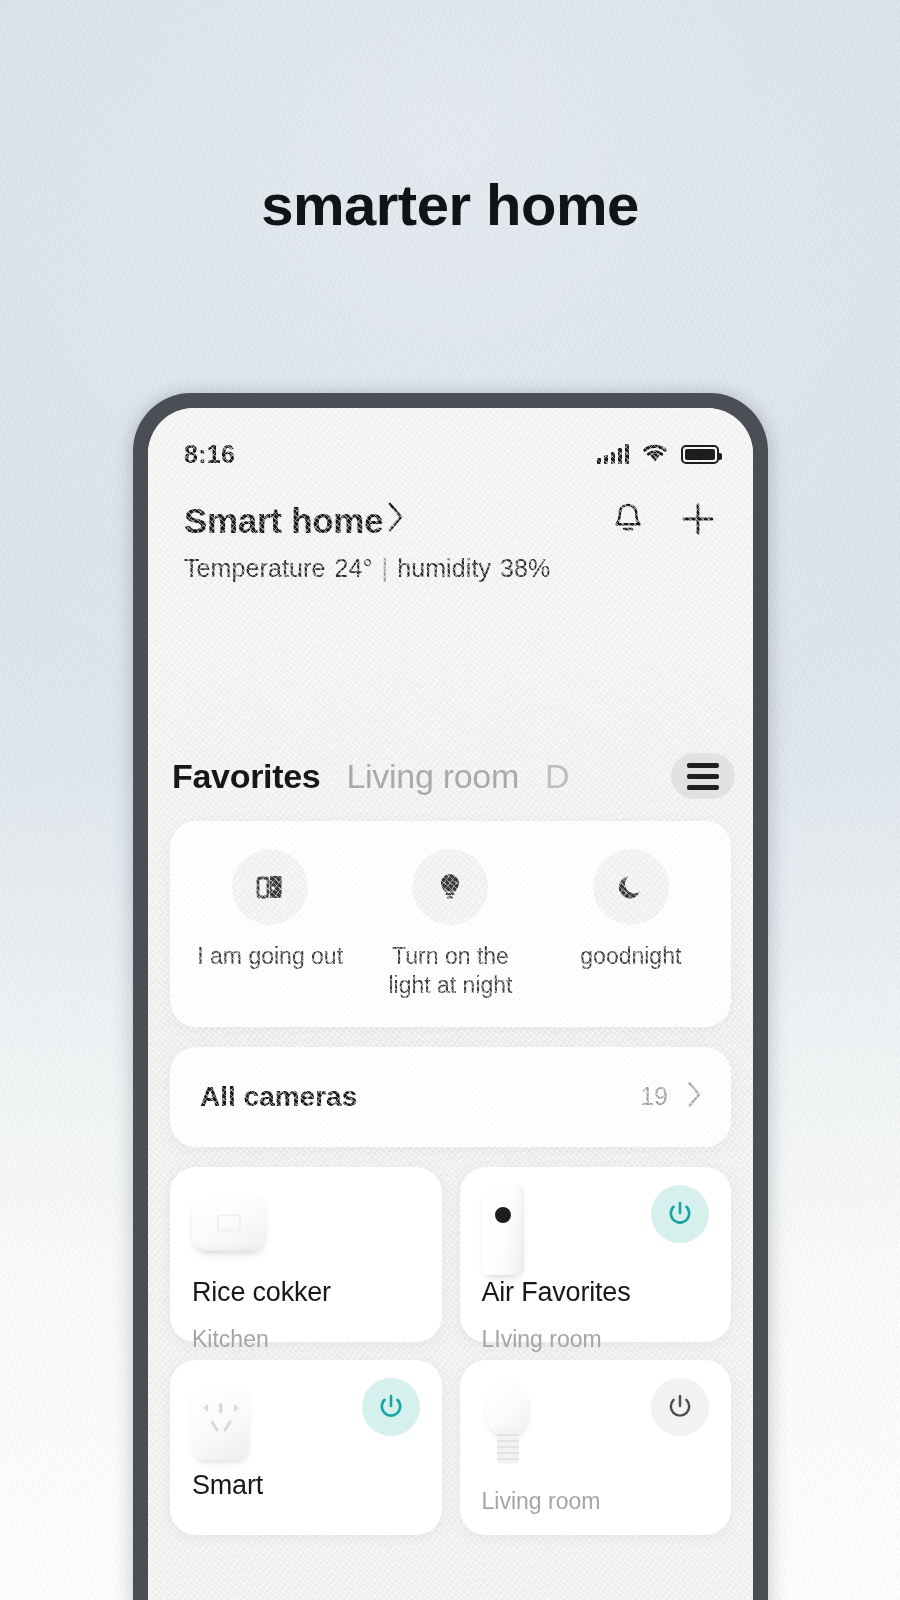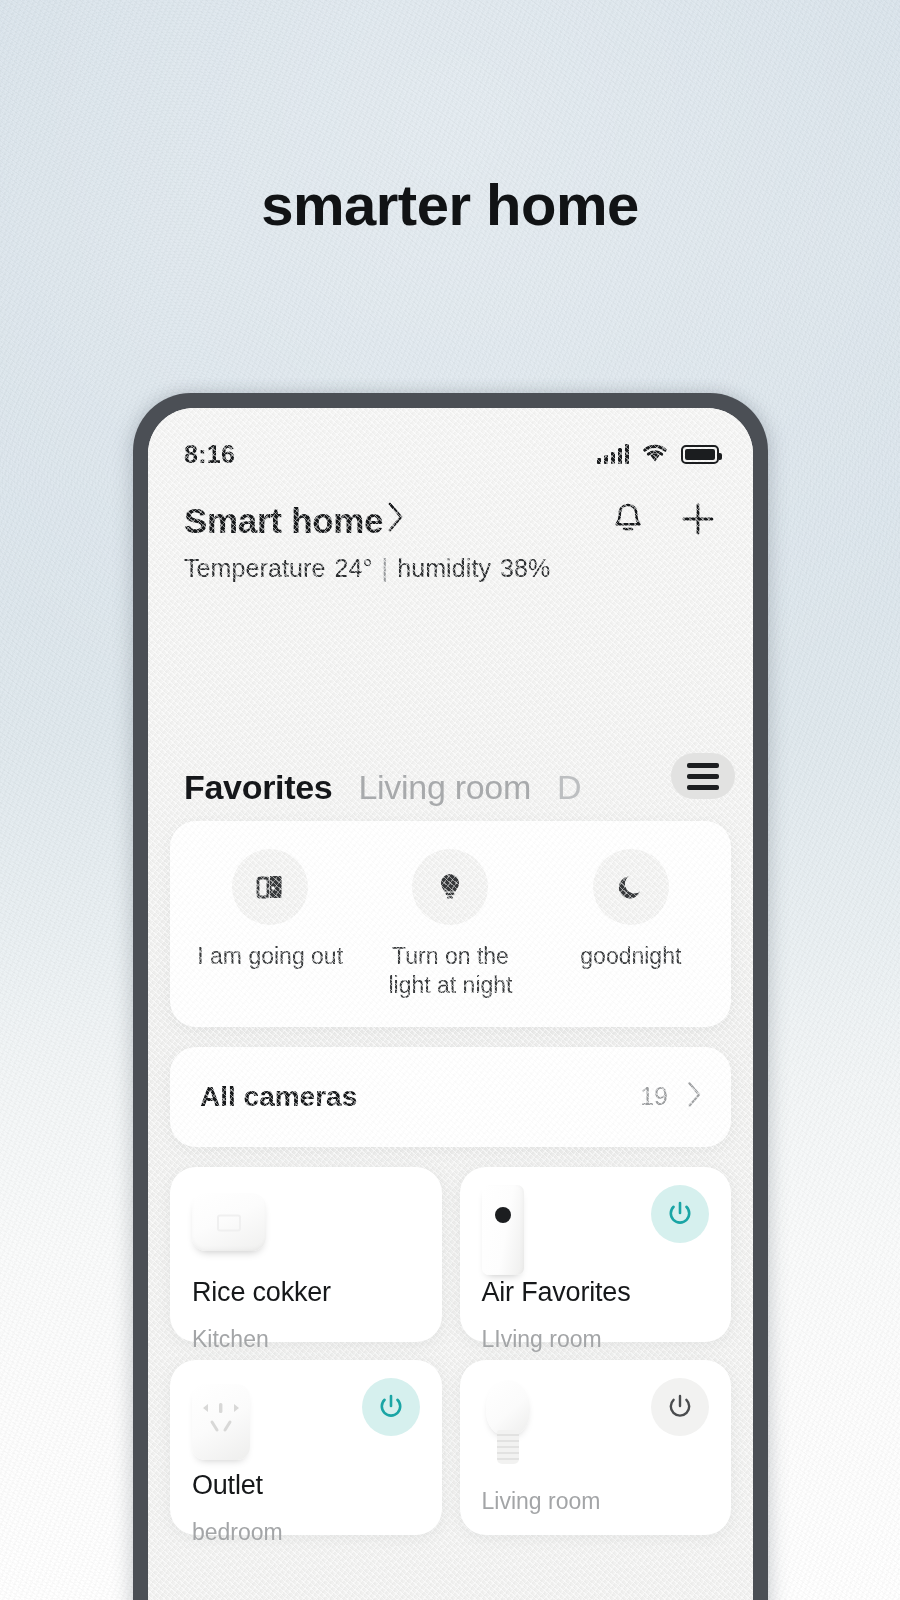--- a/index.html
+++ b/index.html
@@ -97,22 +97,22 @@
   .home-title .chev { margin-left:3px; display:inline-block; }
   .header-actions { display:flex; align-items:center; gap:34px; }
   .meta { margin-top:12px; font-size:25px; color:#2b2d2f; letter-spacing:0.1px; display:flex; gap:9px; align-items:baseline;}
   .meta .sep { color:#9a9c9e; }
 
   .spacer { height:162px; }
 
   
   .tabs-row {
     position:relative;
-    display:flex; align-items:flex-end;
-    padding:0 0 0 36px;
+    display:flex; align-items:center;
+    padding:0 0 0 24px;
     height:62px;
   }
   .tab { font-size:34px; font-weight:500; color:#a8aaac; white-space:nowrap; margin-right:26px; letter-spacing:-0.3px;}
   .tab.active { color:#15171a; font-weight:700; }
   .tab.clipped { color:#bdbfc1; overflow:hidden; }
   .menu-btn {
     position:absolute; right:18px; top:50%; transform:translateY(-50%);
     width:64px; height:46px; border-radius:23px; background:#e2e2e1;
     display:flex; flex-direction:column; align-items:center; justify-content:center; gap:6px;
   }
@@ -335,22 +335,21 @@
                   </svg>
                 </div>
               </div>
               <div class="pwr on">
                 <svg width="30" height="30" viewBox="0 0 30 30">
                   <path d="M8.6 7.8 a9.2 9.2 0 1 0 12.8 0" stroke="#1aa5a5" stroke-width="2.6" fill="none" stroke-linecap="round"></path>
                   <path d="M15 4 V14" stroke="#1aa5a5" stroke-width="2.6" fill="none" stroke-linecap="round"></path>
                 </svg>
               </div>
             </div>
-            <div class="device-name">Outlet</div>
-            <div class="device-room">bedroom</div>
+            <div class="device-name">Smart</div>
           </div>
 
           <div class="card device">
             <div class="device-top">
               <div class="art art-bulb">
                 <div class="bulb-glass"></div>
                 <div class="bulb-base"></div>
               </div>
               <div class="pwr off">
                 <svg width="30" height="30" viewBox="0 0 30 30">

